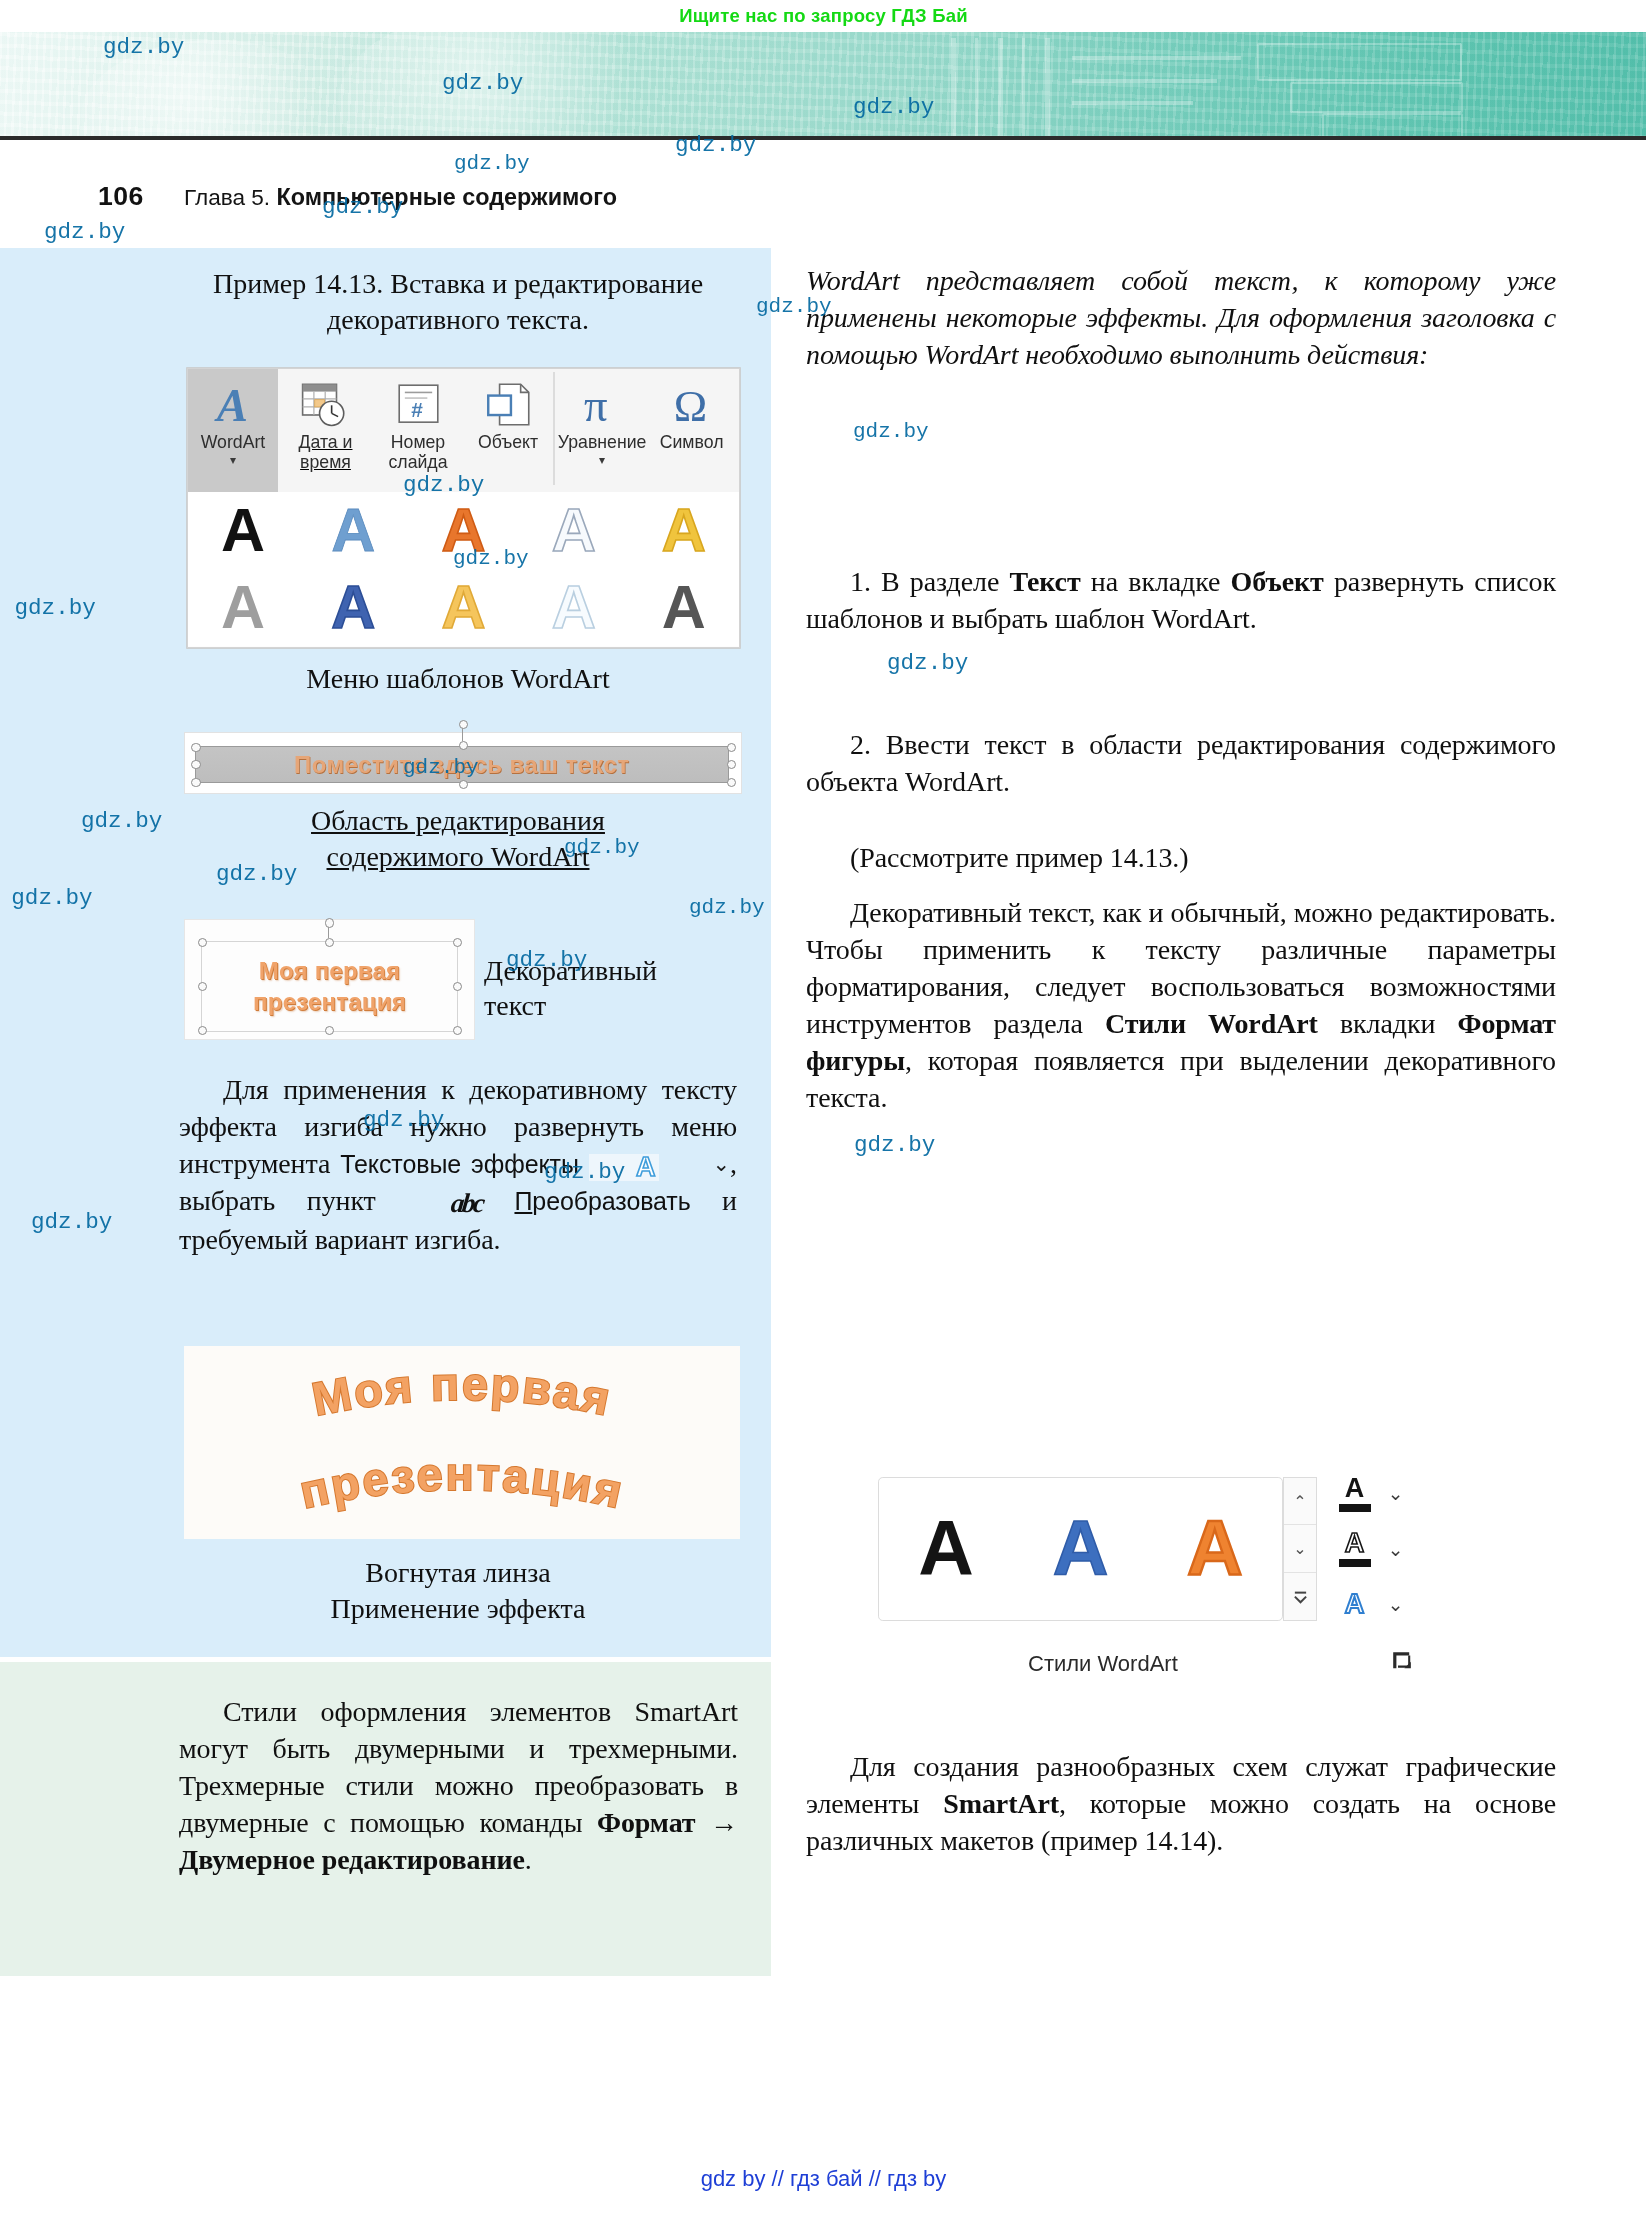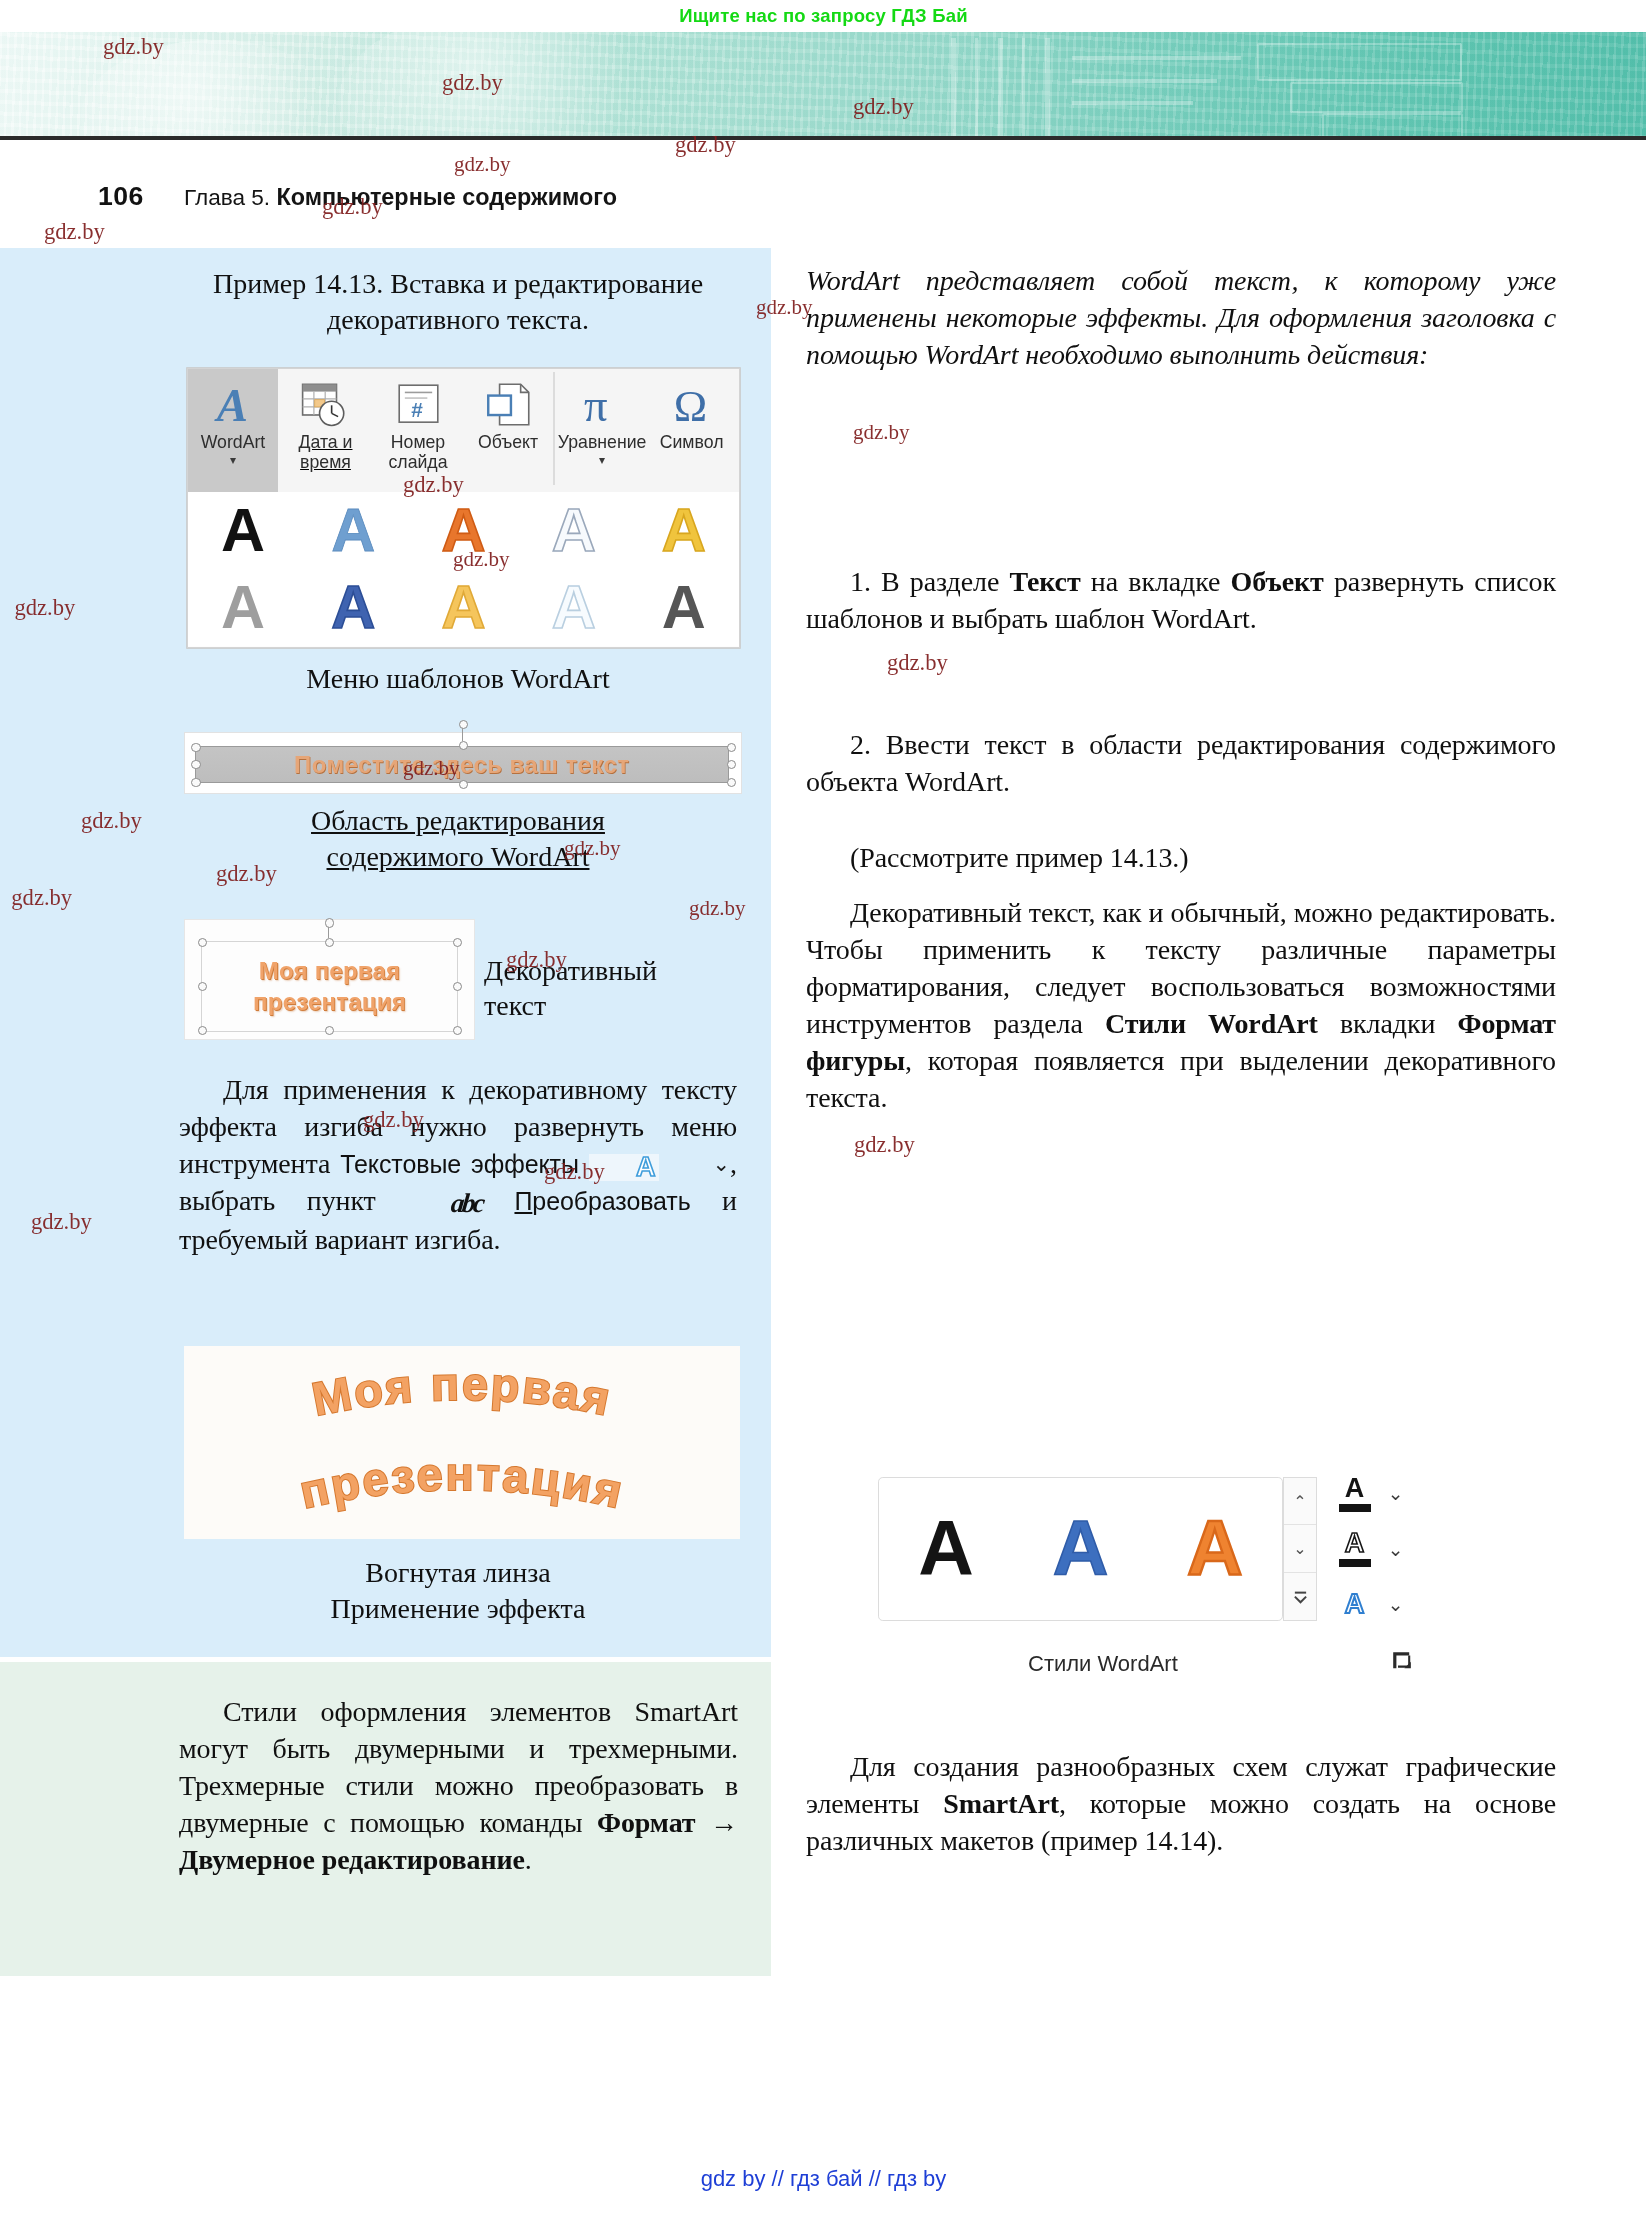--- a/index.html
+++ b/index.html
@@ -221,22 +221,22 @@
     display:inline-block;font-family:"Liberation Serif", serif;
     font-size:27px;font-weight:700;font-style:italic;color:#111;
     vertical-align:-2.4px;letter-spacing:-2.4px;transform:skewX(-6deg);
   }
   .kw-sans{
     font-family:"Liberation Sans", sans-serif;font-weight:400;font-size:25px;
   }
   
   .wm{
     position:absolute;
-    font-family:Liberation Serif, serif;
-    font-size:22.6px;color:#7f1d1d;opacity:.92;
+    font-family:Liberation Mono, monospace;
+    font-size:22.6px;color:#0369a1;opacity:.92;
     pointer-events:none;white-space:nowrap;
   }
   
   #footer{
     position:absolute;left:0;top:2166px;width:1647px;
     text-align:center;
     font-family:"Liberation Sans", sans-serif;
     font-size:22px;color:#1e3fd6;
   }
 </style>

